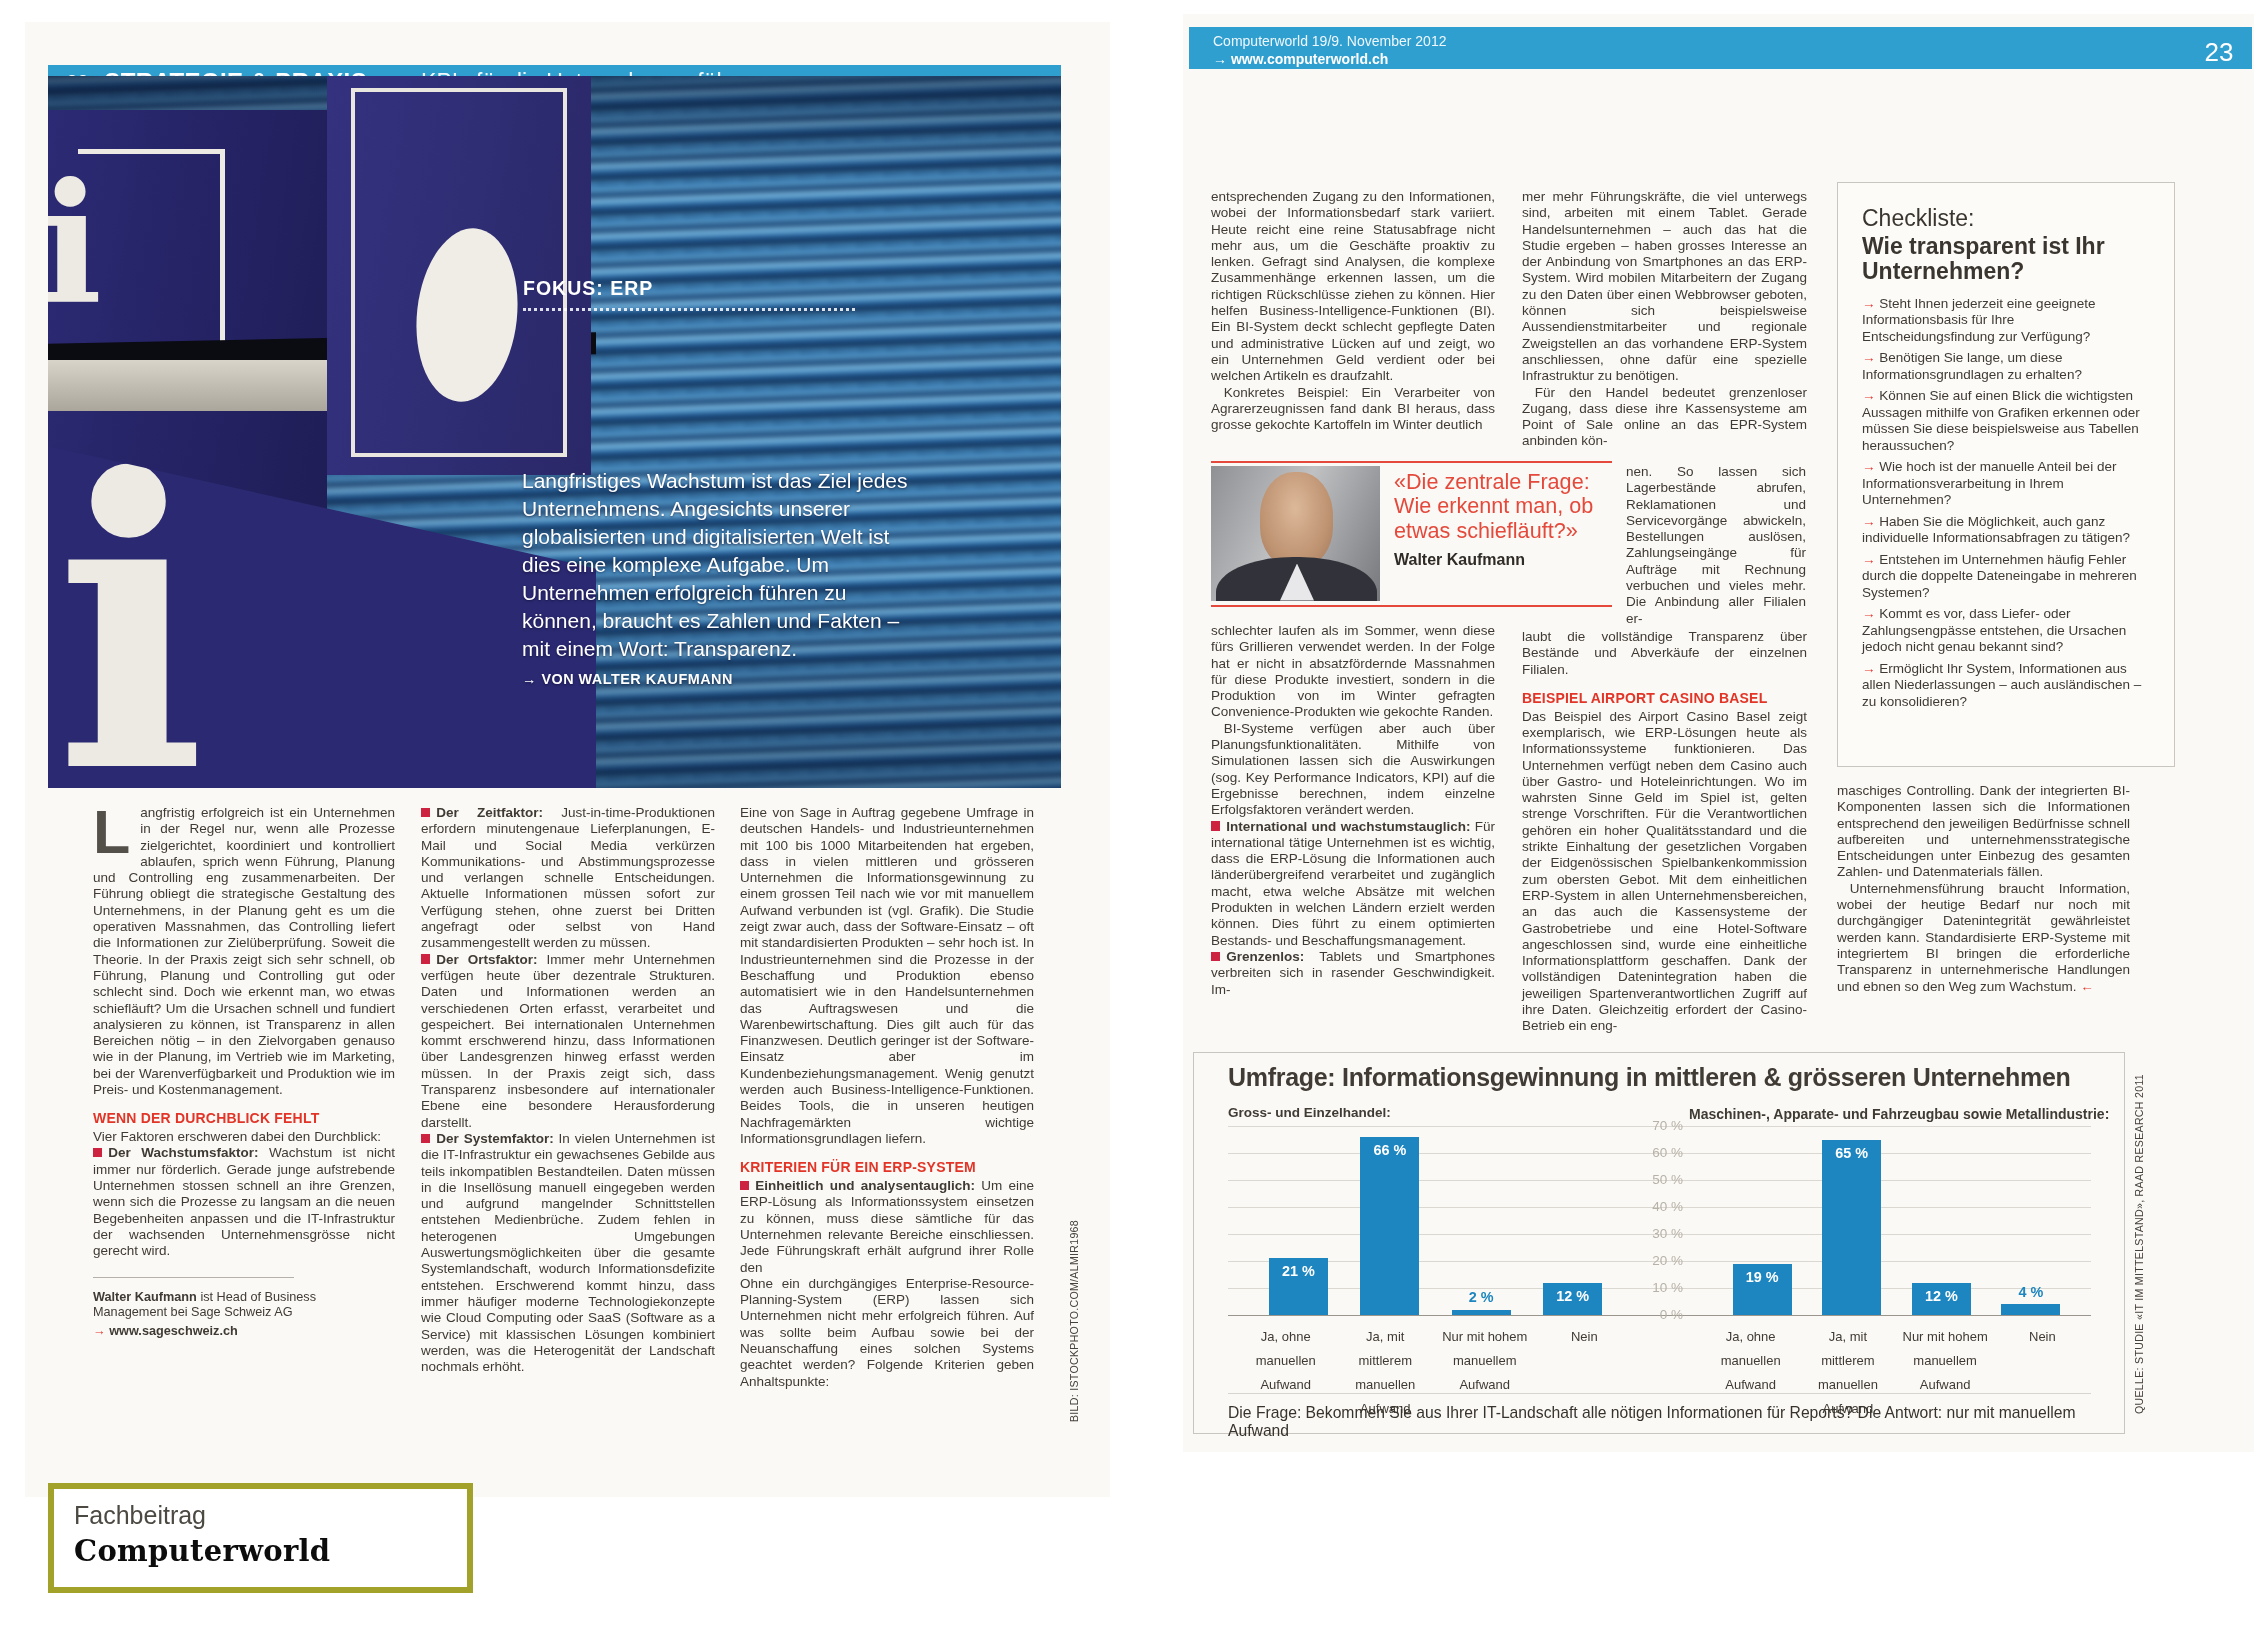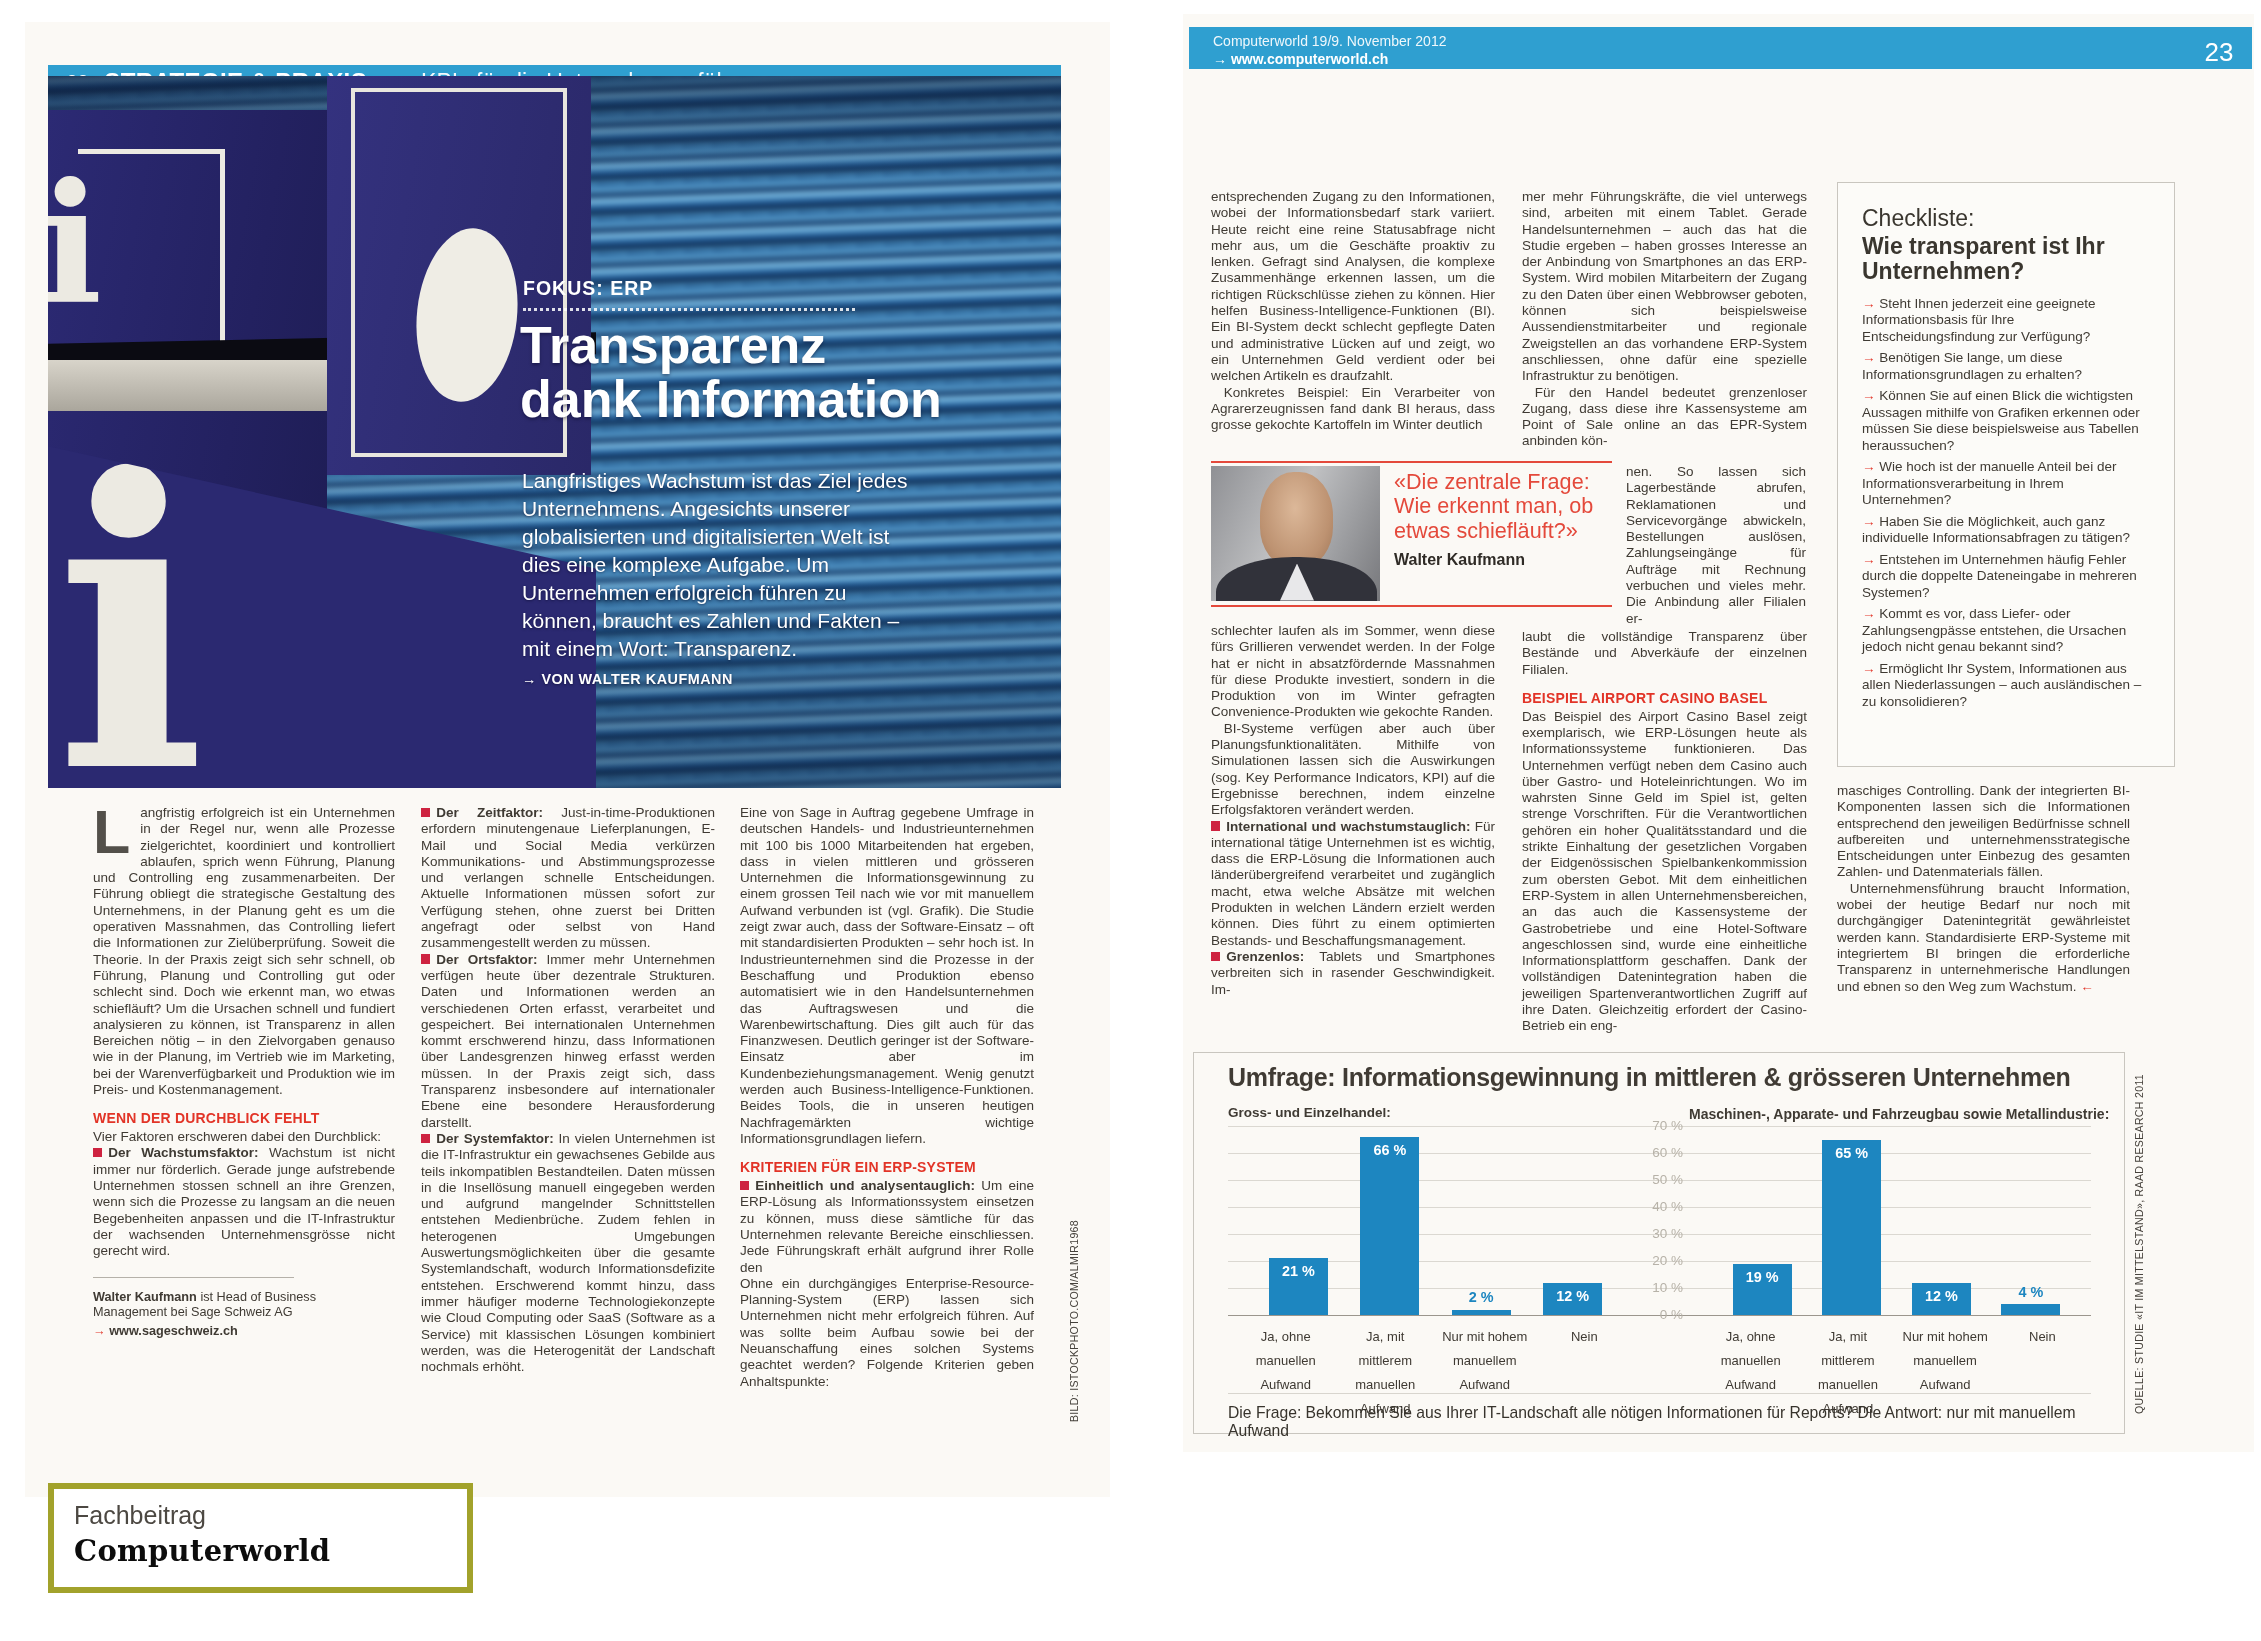--- a/index.html
+++ b/index.html
@@ -143,24 +143,20 @@
   <div class="black-band"></div>
   <div class="grey-band"></div>
   <div class="diag-navy">
     <span class="serifi sign-i-big">i</span>
   </div>
   <div class="sign-center">
     <div class="sign-center-frame"></div>
     <div class="sign-dot"></div>
   </div>
   <div class="kicker">FOKUS: ERP</div>
-  <div class="htitle">
-    <div>Transparenz</div>
-    <div>dank Information</div>
-  </div>
   <p class="standfirst">
     <span>Langfristiges Wachstum ist das Ziel jedes Unternehmens. Angesichts unserer globalisierten und digitalisierten Welt ist dies eine komplexe Aufgabe. Um Unternehmen erfolgreich führen zu können, braucht es Zahlen und Fakten – mit einem Wort: Transparenz.</span>
     <span class="byline"><span>→</span> <span>VON WALTER KAUFMANN</span></span>
   </p>
 </div>
 
 <div id="lcol1" class="abs col">
   <p><span class="dropcap">L</span><span>angfristig erfolgreich ist ein Unternehmen in der Regel nur, wenn alle Prozesse zielgerichtet, koordiniert und kontrolliert ablaufen, sprich wenn Führung, Planung und Controlling eng zusammenarbeiten. Der Führung obliegt die strategische Gestaltung des Unternehmens, in der Planung geht es um die operativen Massnahmen, das Controlling liefert die Informationen zur Zielüberprüfung. Soweit die Theorie. In der Praxis zeigt sich sehr schnell, ob Führung, Planung und Controlling gut oder schlecht sind. Doch wie erkennt man, wo etwas schiefläuft? Um die Ursachen schnell und fundiert analysieren zu können, ist Transparenz in allen Bereichen nötig – in den Zielvorgaben genauso wie in der Planung, im Vertrieb wie im Marketing, bei der Warenverfügbarkeit und Produktion wie im Preis- und Kostenmanagement.</span></p>
   <p class="redhead">WENN DER DURCHBLICK FEHLT</p>
   <p>Vier Faktoren erschweren dabei den Durchblick:</p>

